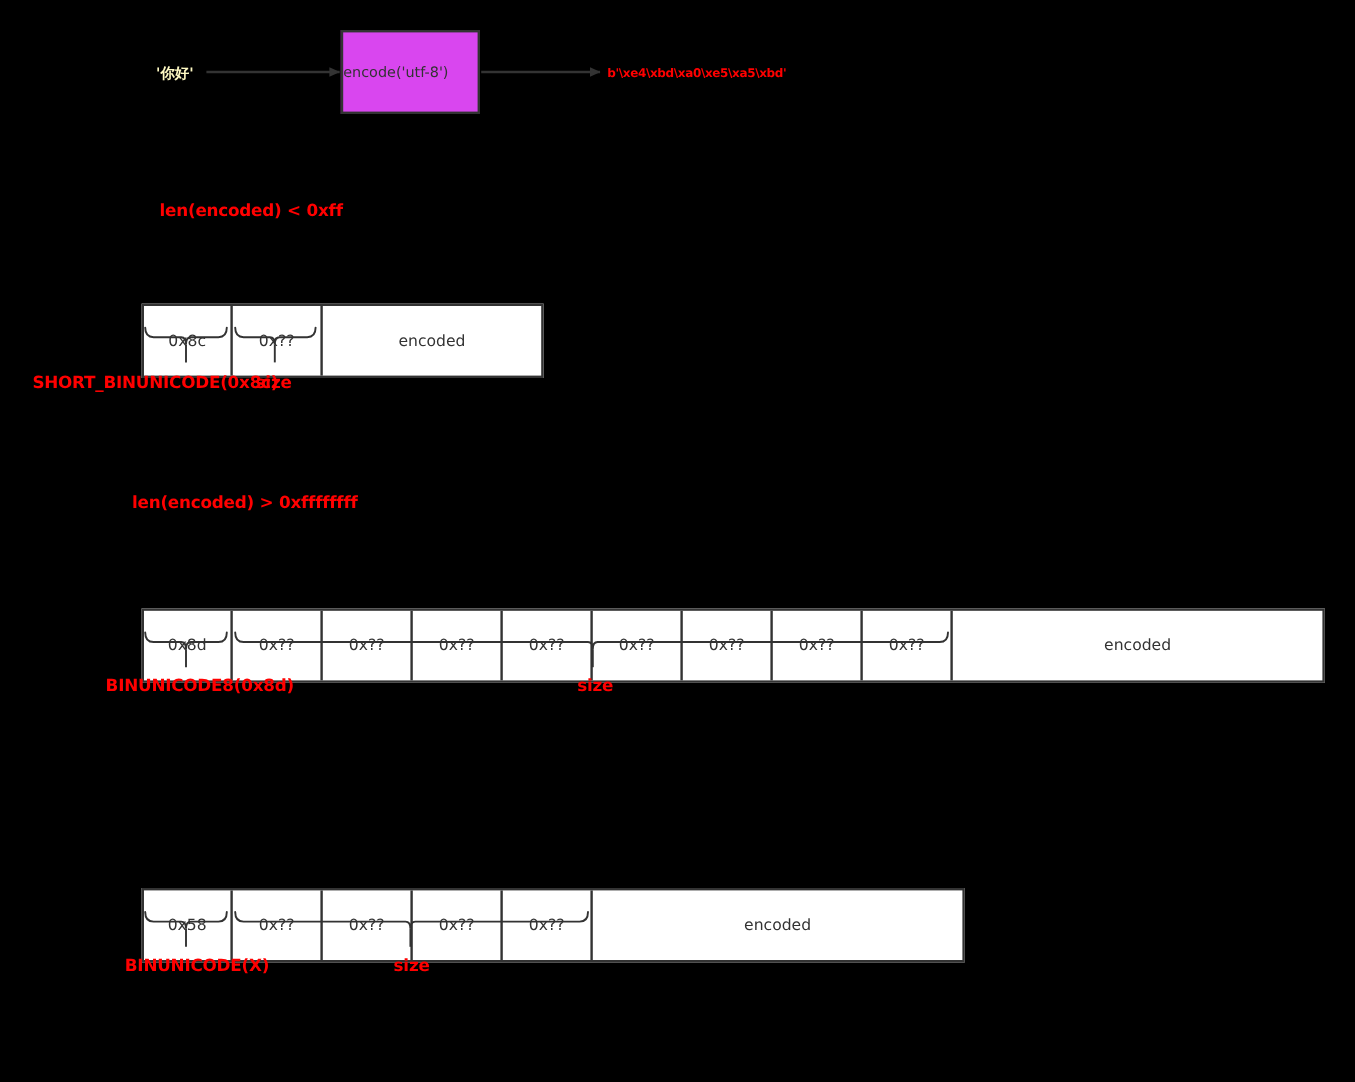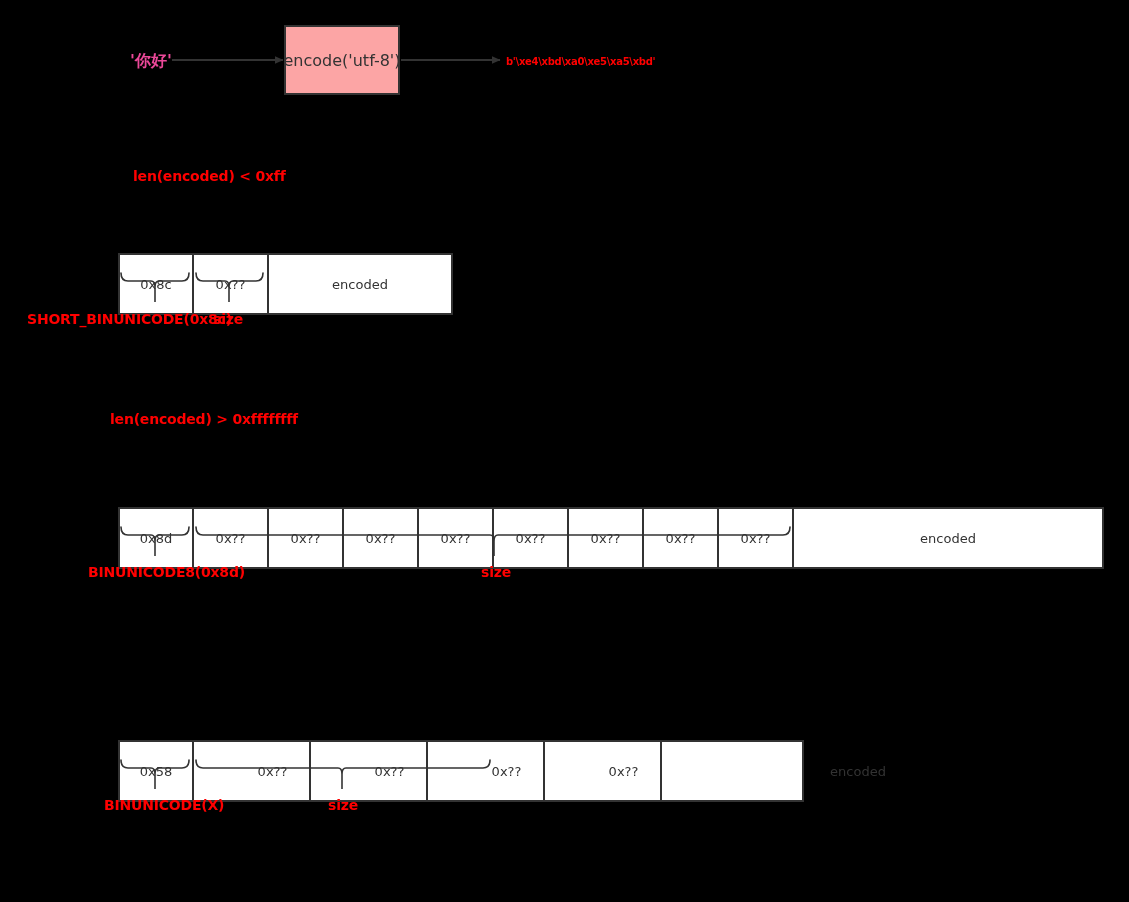--- a/index.html
+++ b/index.html
@@ -35,38 +35,38 @@
   .red-mono {
     color: #ff0000;
     font-family: "DejaVu Sans", "Liberation Sans", sans-serif;
     font-size: 10px;
     font-weight: bold;
     letter-spacing: -0.3px;
     white-space: nowrap;
     line-height: 16px;
   }
   .cjk-label {
-    color: #ec4899;
+    color: #fef9c3;
     font-family: "DejaVu Sans", "Liberation Sans", sans-serif;
-    font-size: 16px;
+    font-size: 12px;
     font-weight: bold;
     white-space: nowrap;
     line-height: 16px;
   }
 
   
   .proc-box {
-    background: #fca5a5;
+    background: #d946ef;
     border: 2px solid #333333;
     box-sizing: border-box;
     display: flex;
     align-items: center;
-    justify-content: center;
+    justify-content: flex-start;
     color: #333333;
-    font-size: 16px;
+    font-size: 12px;
     font-family: "DejaVu Sans", "Liberation Sans", sans-serif;
     white-space: nowrap;
   }
 
   
   .byte-table {
     display: flex;
     background: #ffffff;
     border: 2px solid #333333;
     box-sizing: border-box;
@@ -131,21 +131,21 @@
     <div class="byte-cell" style="width:75px;">0x??</div>
     <div class="byte-cell" style="width:75px;">0x??</div>
     <div class="byte-cell" style="width:75px;">0x??</div>
     <div class="byte-cell" style="width:75px;">0x??</div>
     <div class="byte-cell" style="width:308px;">encoded</div>
   </div>
 
   <div class="abs red-label" style="left:88px; top:564px;">BINUNICODE8(0x8d)</div>
   <div class="abs red-label" style="left:481px; top:564px;">size</div>
 
-  <div class="abs byte-table" style="left:118px; top:692px; width:686px;gap:42px;">
+  <div class="abs byte-table" style="left:118px; top:692px; width:686px;">
     <div class="byte-cell" style="width:74px;">0x58</div>
     <div class="byte-cell" style="width:75px;">0x??</div>
     <div class="byte-cell" style="width:75px;">0x??</div>
     <div class="byte-cell" style="width:75px;">0x??</div>
     <div class="byte-cell" style="width:75px;">0x??</div>
     <div class="byte-cell" style="width:308px;">encoded</div>
   </div>
 
   <div class="abs red-label" style="left:104px; top:797px;text-align:right;">BINUNICODE(X)</div>
   <div class="abs red-label" style="left:328px; top:797px;">size</div>

